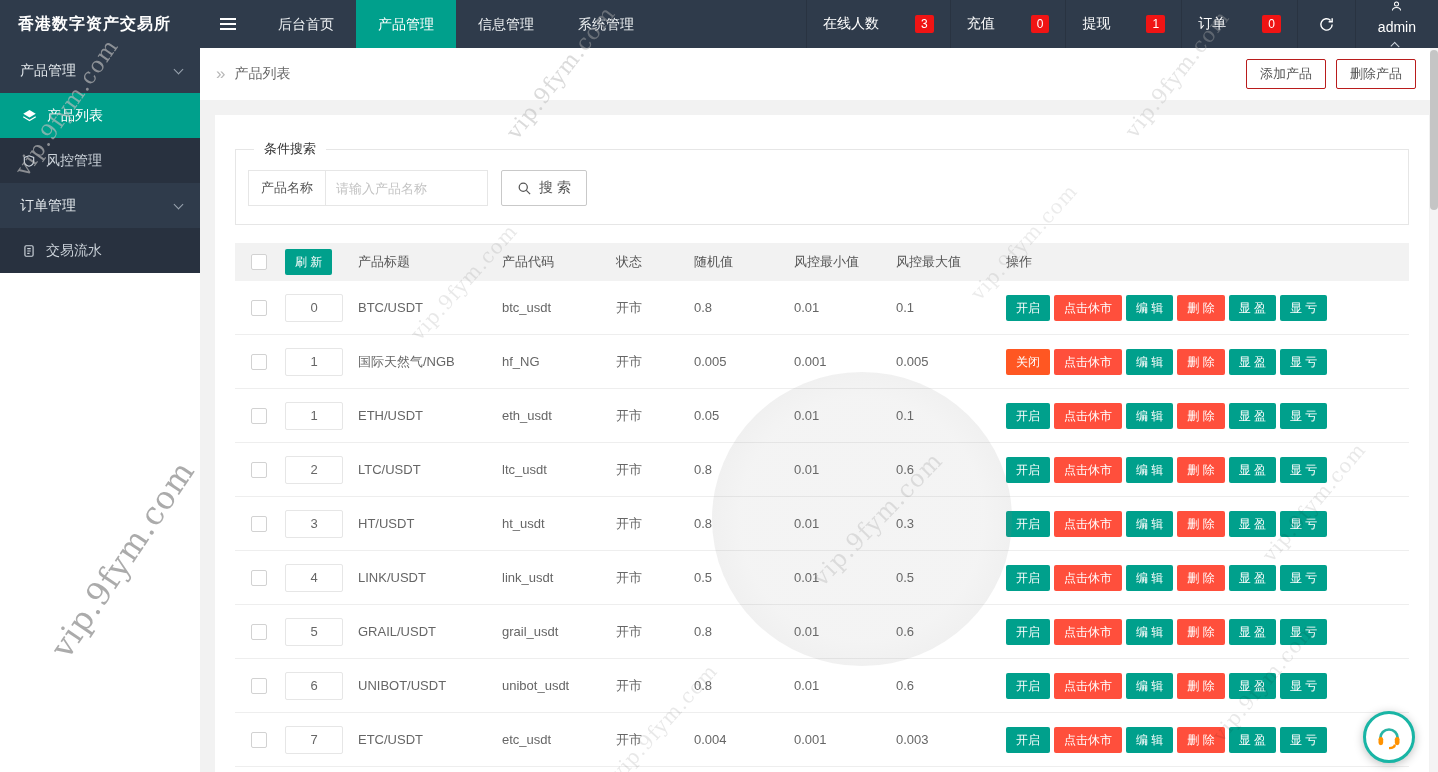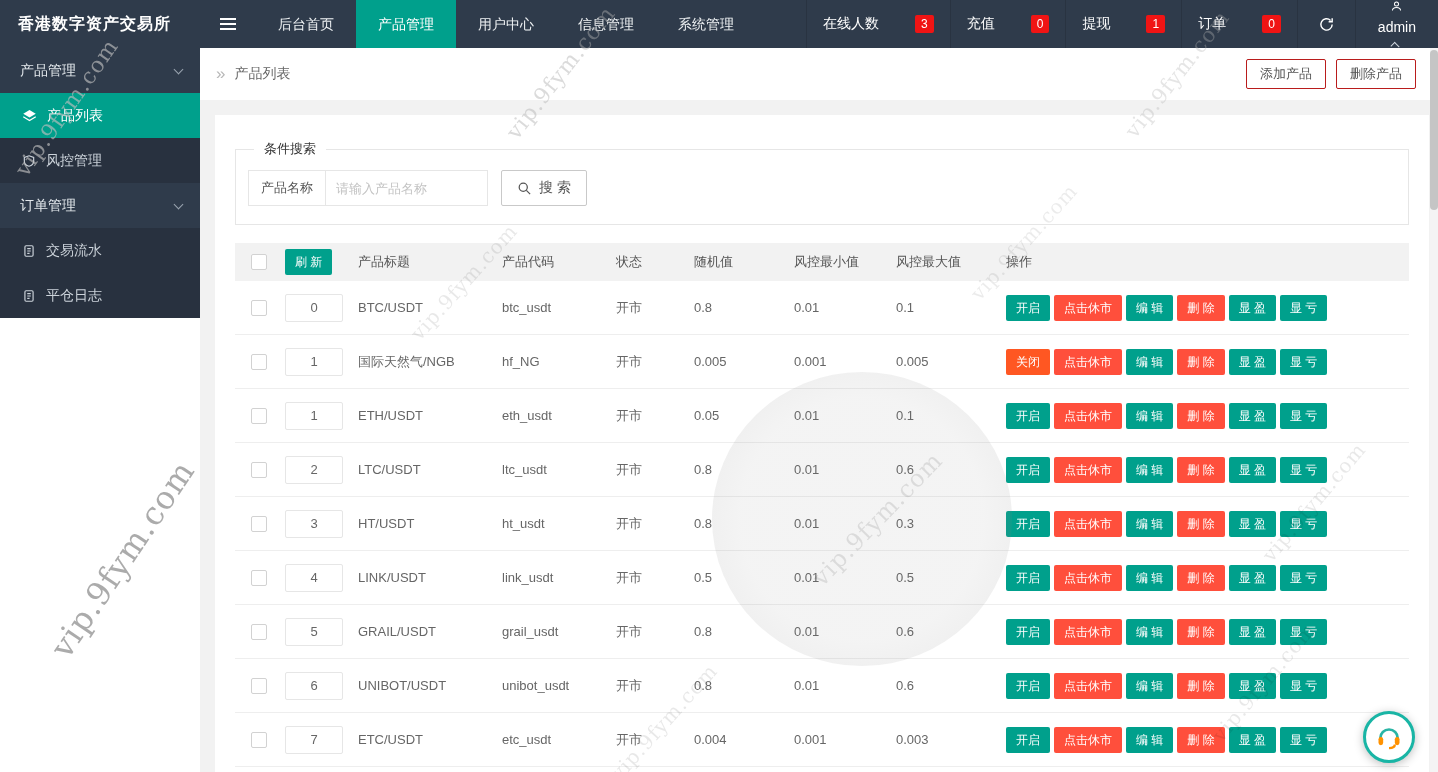--- a/index.html
+++ b/index.html
@@ -90,21 +90,20 @@
 
 <div class="header">
   <div class="logo">香港数字资产交易所</div>
   <div class="hamburger">
       <i></i>
       <i></i>
       <i></i>
     </div>
   <div class="nav-item">后台首页</div>
   <div class="nav-item active">产品管理</div>
-  <div class="nav-item">用户中心</div>
   <div class="nav-item">信息管理</div>
   <div class="nav-item">系统管理</div>
   <div class="nav-spacer"></div>
   <div class="nav-stat">
     <span>在线人数</span>
     <span class="badge">3</span>
   </div>
   <div class="nav-stat">
     <span>充值</span>
     <span class="badge">0</span>
@@ -154,27 +153,20 @@
   <div class="side-parent">
     <span>订单管理</span>
     <span class="chev-down"></span>
   </div>
   <div class="side-child">
     <svg viewBox="0 0 24 24" width="14" height="14">
         <rect x="5" y="3" width="14" height="18" rx="2" fill="none" stroke="currentColor" stroke-width="2"></rect>
         <path d="M9 8h6M9 12h6M9 16h4" stroke="currentColor" stroke-width="2"></path>
       </svg>
     <span>交易流水</span>
-  </div>
-  <div class="side-child">
-    <svg viewBox="0 0 24 24" width="14" height="14">
-        <rect x="5" y="3" width="14" height="18" rx="2" fill="none" stroke="currentColor" stroke-width="2"></rect>
-        <path d="M9 8h6M9 12h6M9 16h4" stroke="currentColor" stroke-width="2"></path>
-      </svg>
-    <span>平仓日志</span>
   </div>
 </div>
 
 <div class="main">
   <div class="crumb-bar">
     <span class="crumb-icon">»</span>
     <span class="crumb-text">产品列表</span>
     <div class="crumb-actions">
       <button class="btn-outline">添加产品</button>
       <button class="btn-outline">删除产品</button>

